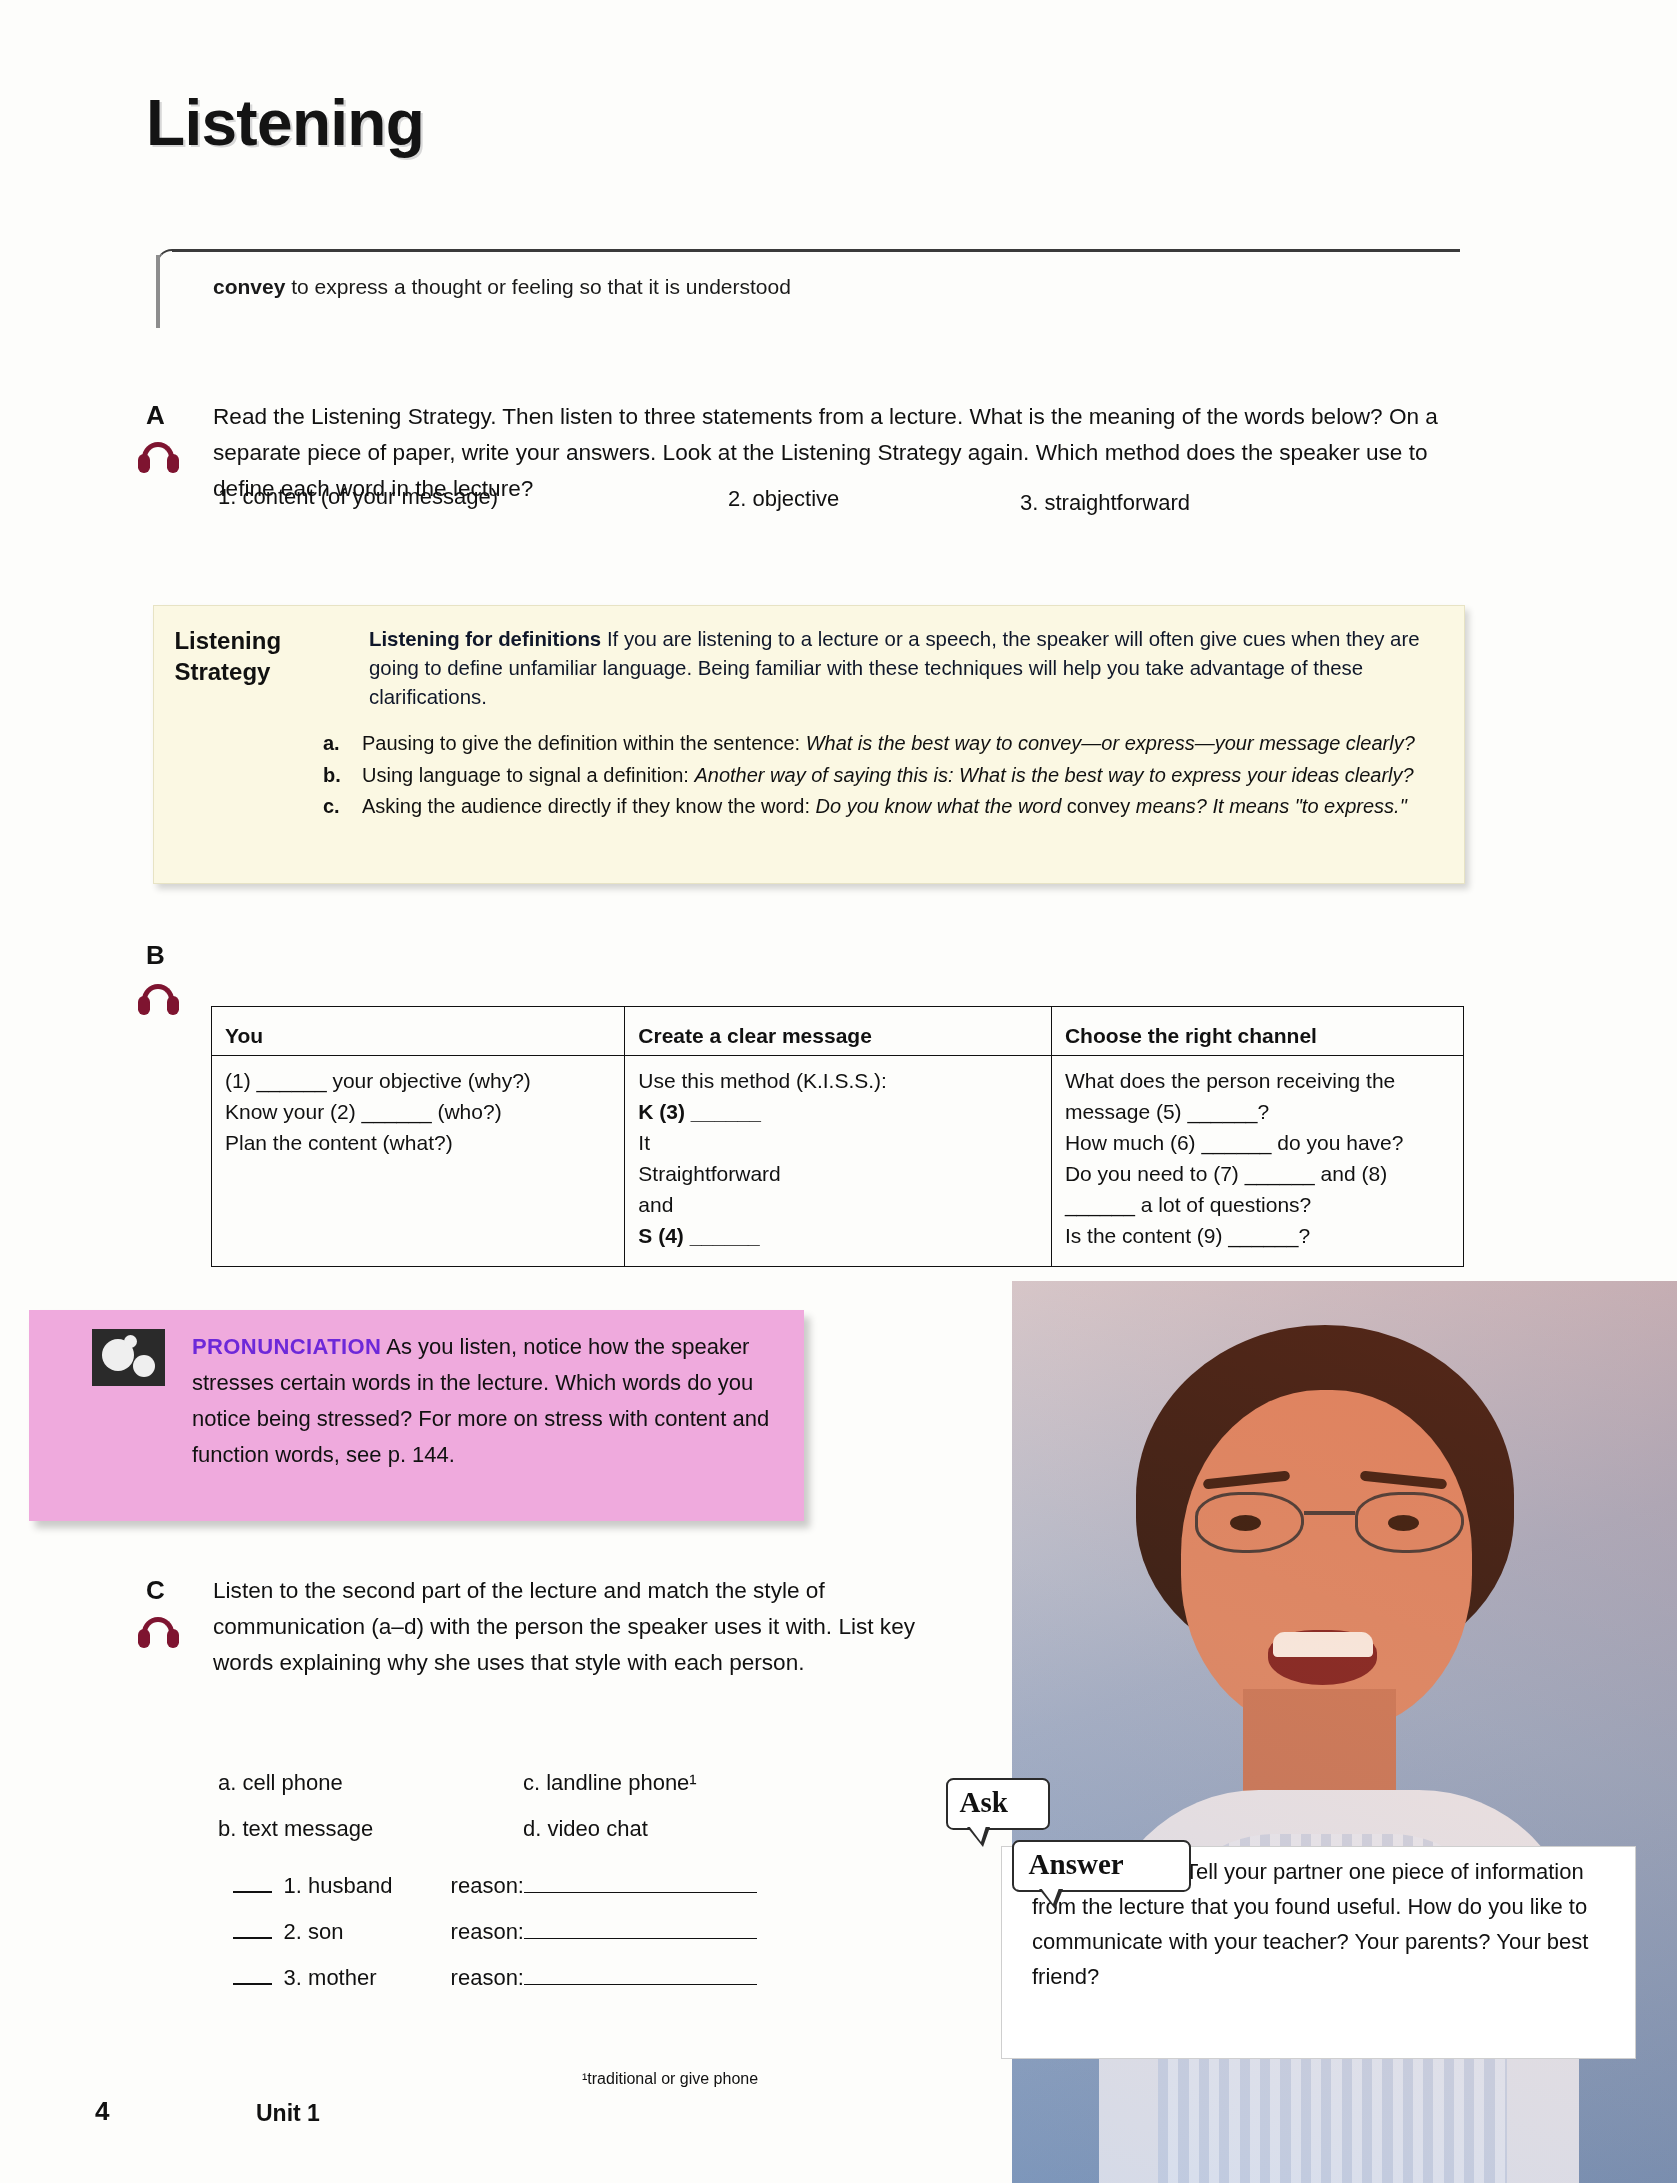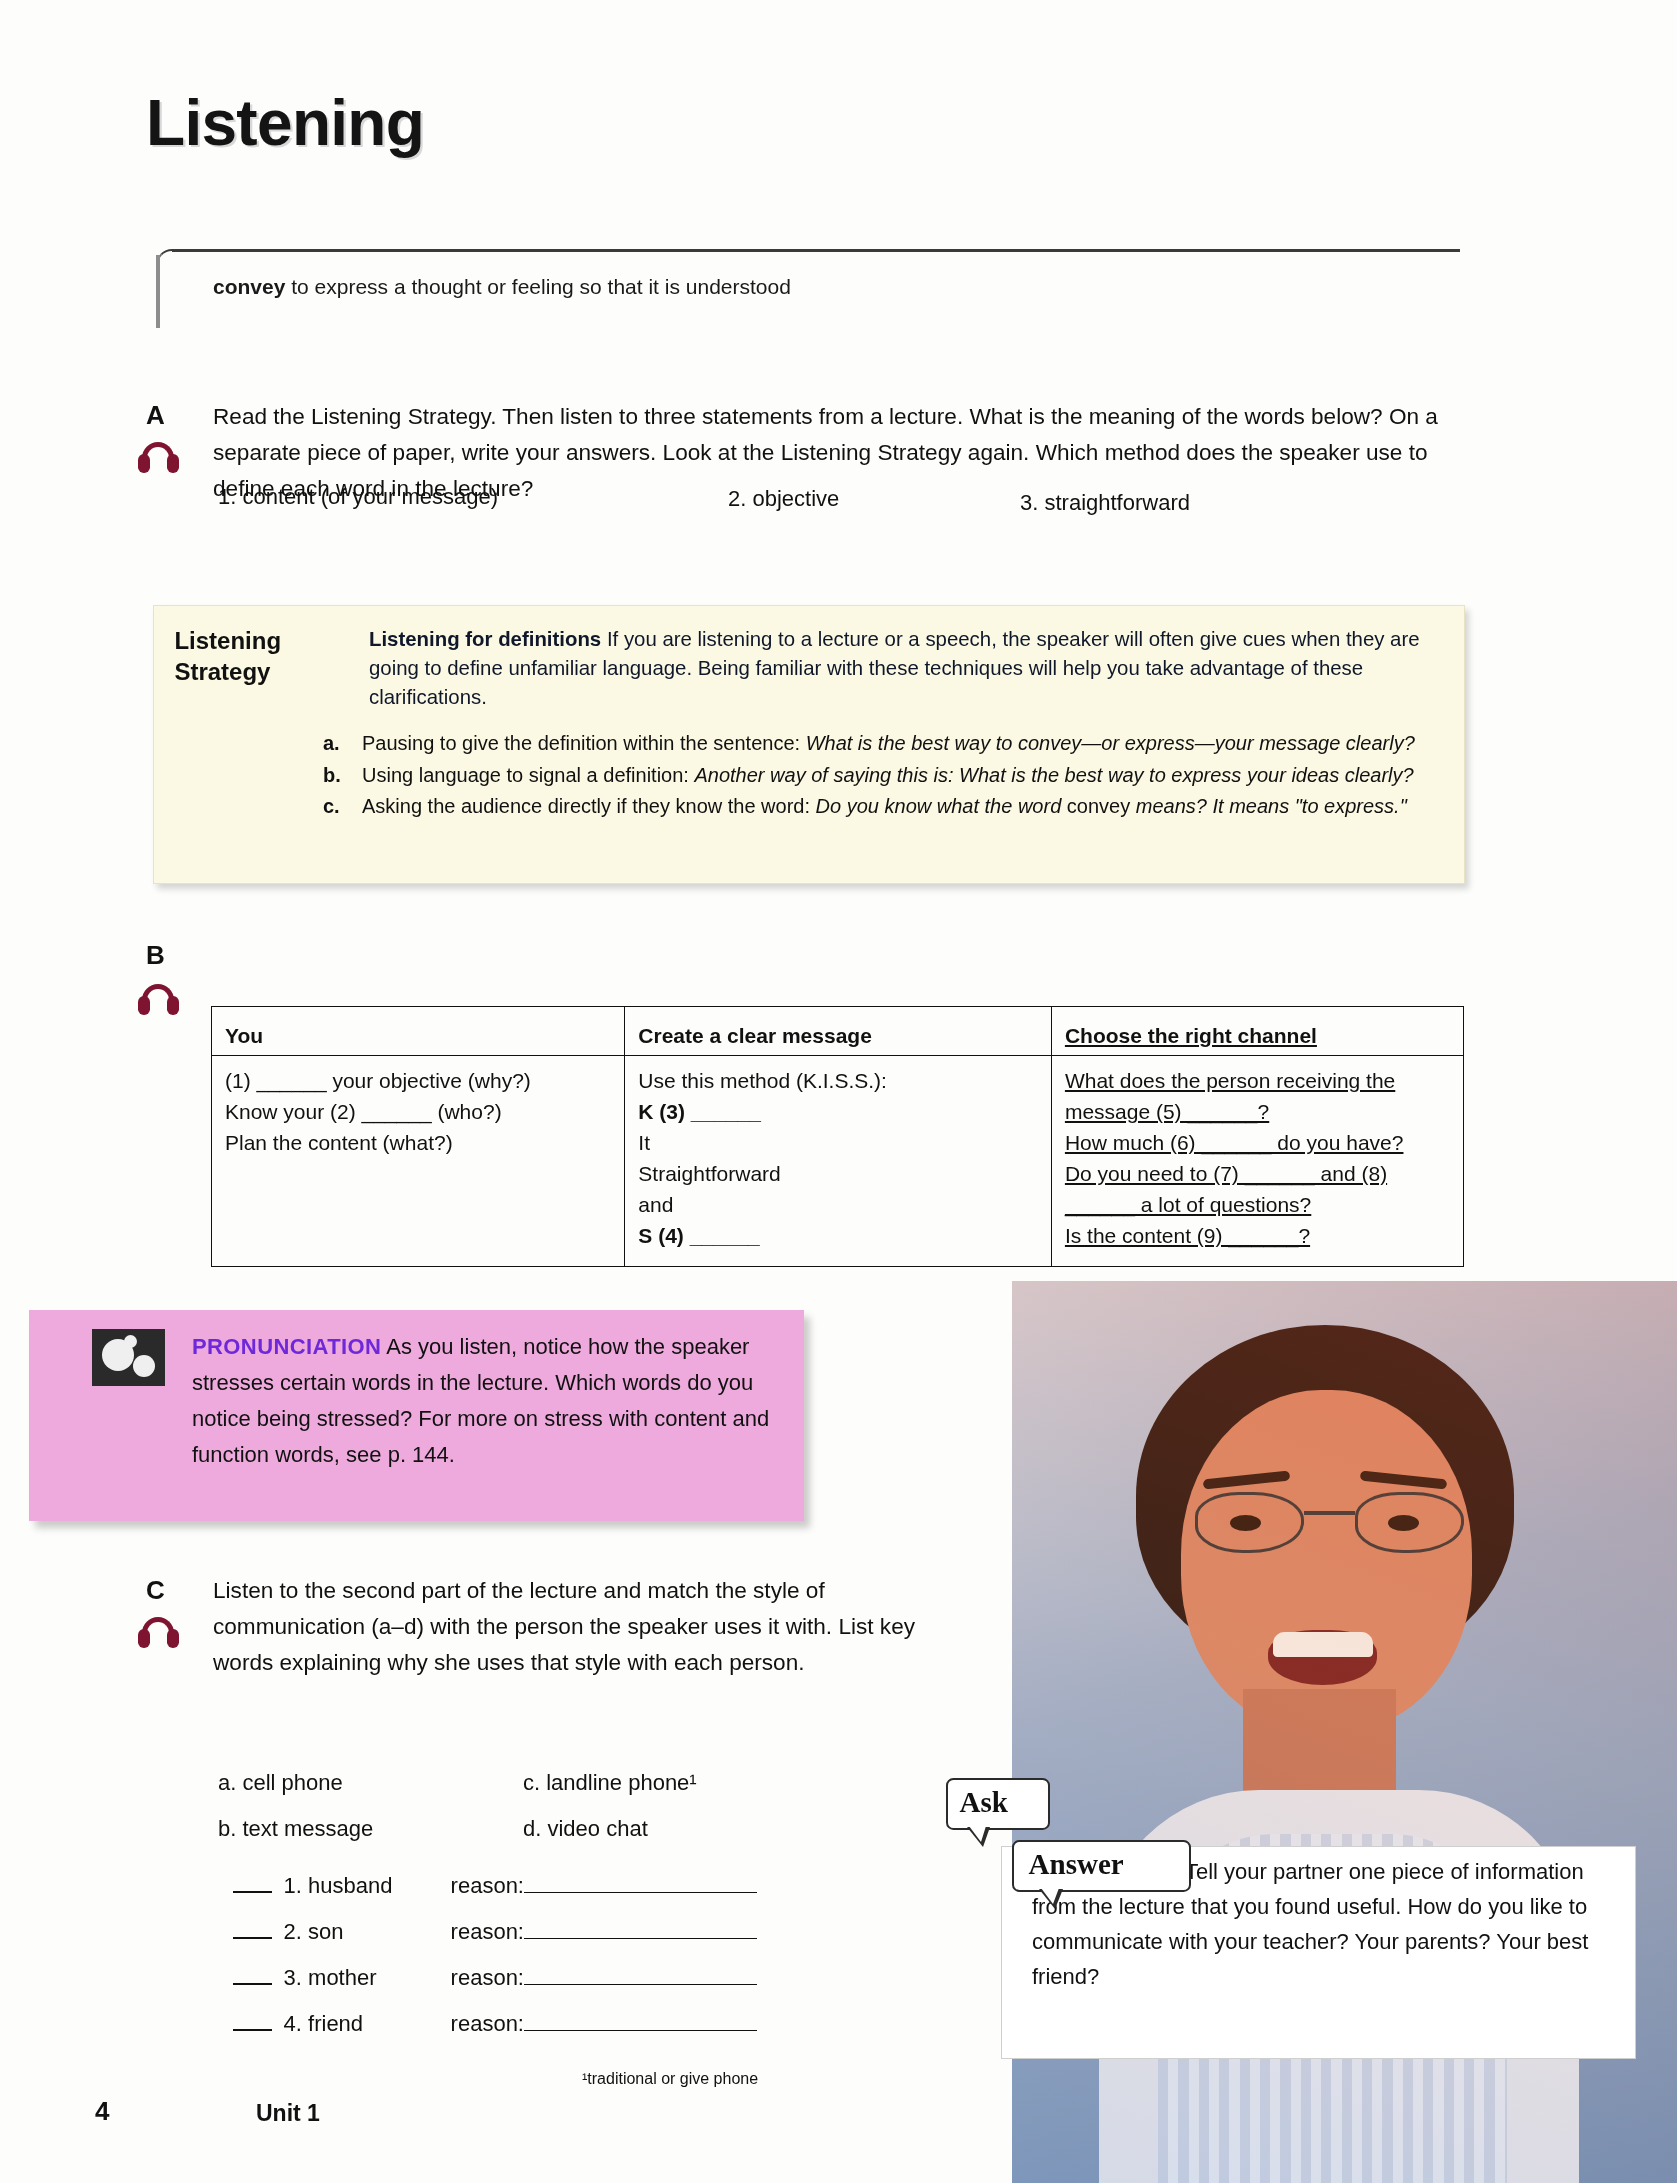--- a/index.html
+++ b/index.html
@@ -177,21 +177,21 @@
     padding: 8.7px 13px 10.2px 13px;
     line-height: 31px;
   }
   .notes-table .hd {
     font-weight: bold;
     padding-bottom: 4.4px;
     padding-top: 13px;
   }
   .col1 { width: 473px; }
   .col2 { width: 473px; }
-  .col3 { width: 466px; text-decoration: underline; }
+  .col3 { width: 466px; }
   .cellbody { height: 191px; }
 
   
   .pron {
     position: absolute;
     left: 29px;
     top: 1310px;
     width: 775px;
     height: 211px;
     background: #efaadd;
@@ -601,23 +601,20 @@
   <div class="c-list">
     <div class="c-row">
       <span class="ul-short"></span><span style="display:inline-block; width:167px;">1. husband</span><span>reason:</span><span class="ul-long"></span>
     </div>
     <div class="c-row">
       <span class="ul-short"></span><span style="display:inline-block; width:167px;">2. son</span><span>reason:</span><span class="ul-long"></span>
     </div>
     <div class="c-row">
       <span class="ul-short"></span><span style="display:inline-block; width:167px;">3. mother</span><span>reason:</span><span class="ul-long"></span>
     </div>
-    <div class="c-row">
-      <span class="ul-short"></span><span style="display:inline-block; width:167px;">4. friend</span><span>reason:</span><span class="ul-long"></span>
-    </div>
   </div>
 
   <div class="footnote">¹traditional or give phone</div>
 
   <div class="ask-panel"></div>
   <div class="ask-text">Tell your partner one piece of information from the lecture that you found useful. How do you like to communicate with your teacher? Your parents? Your best friend?</div>
   <div class="bubble-ask">
     <span>Ask</span>
     <div class="tail"></div>
       <div class="tail-in"></div>

